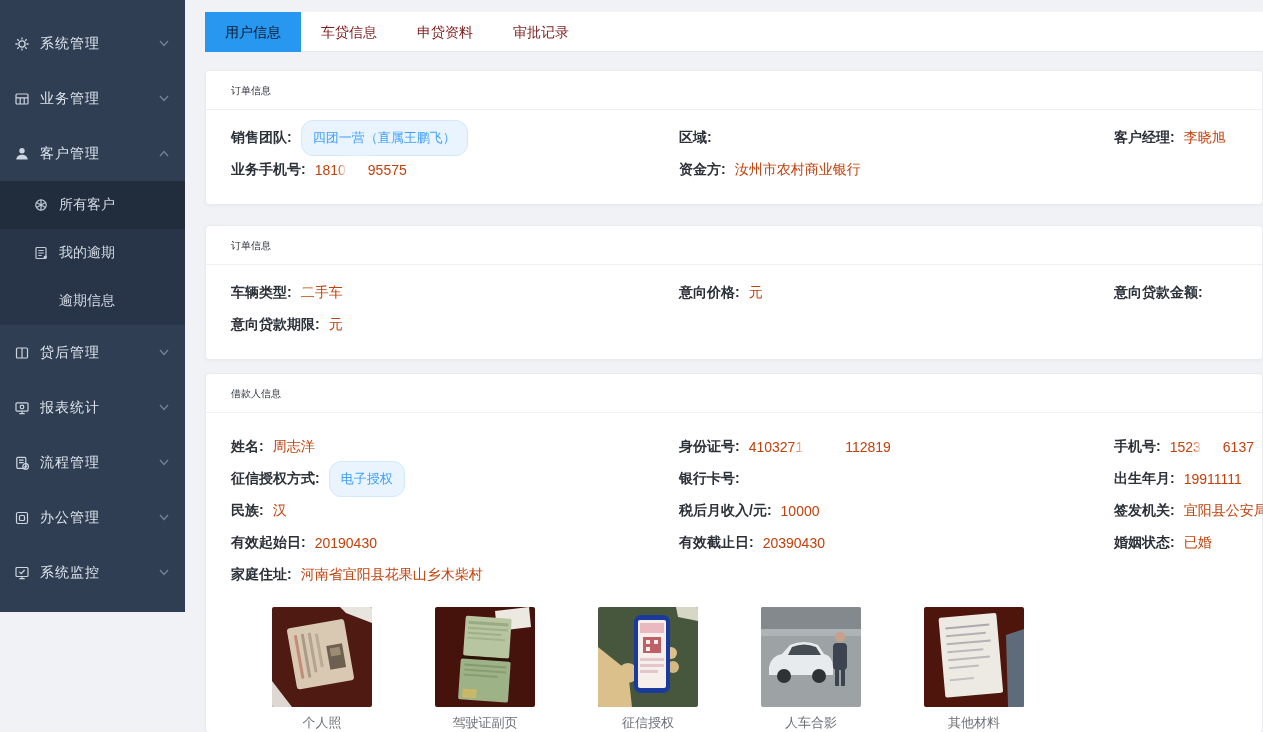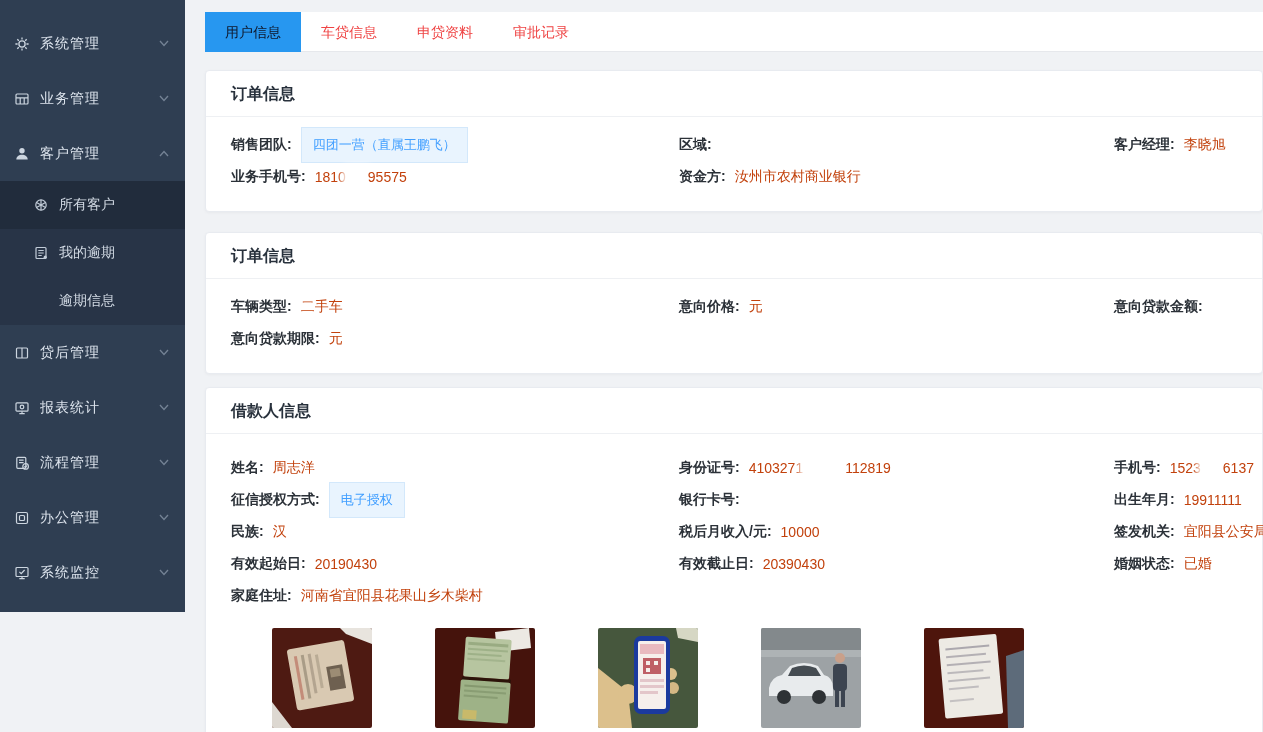--- a/index.html
+++ b/index.html
@@ -25,35 +25,35 @@
   .chev.up svg{transform:rotate(180deg)}
   .submenu{background:var(--sidebar-submenu-bg)}
   .sub-item{height:48px;display:flex;align-items:center;padding-left:33px;font-size:14px;color:#d2dae4;cursor:pointer}
   .sub-item .sicon{width:16px;height:16px;margin-right:10px;display:inline-flex;flex:none}
   .sub-item.active{background:var(--sidebar-submenu-active-bg)}
   .sub-item.noicon{padding-left:59px}
 
   
   .main{flex:1;padding:12px 0 0 20px;overflow:hidden}
   .tabbar{height:40px;background:#fff;display:flex;border-bottom:1px solid #e6e8ec}
-  .tab{height:40px;line-height:40px;padding:0 20px;font-size:14px;color:#ef4444;cursor:pointer;white-space:nowrap}
+  .tab{height:40px;line-height:40px;padding:0 20px;font-size:14px;color:#7f1d1d;cursor:pointer;white-space:nowrap}
   .tab.active{background:var(--accent);color:#0f172a}
 
   .card{background:#fff;border:1px solid #e8ebf0;border-radius:4px;box-shadow:0 1px 3px rgba(0,0,0,.04)}
   .card.c1{margin-top:18px}
   .card.c2{margin-top:20px}
   .card.c3{margin-top:13px;min-height:360px}
-  .card-title{padding:13px 25px 11px;font-size:16px;font-weight:bold;color:#28313c}
+  .card-title{padding:13px 25px 11px;font-size:10px;font-weight:normal;color:#28313c}
   .card-divider{height:1px;background:#eef0f3}
   .fields{display:grid;grid-template-columns:448px 435px 1fr;padding:12px 25px 18px}
   .card.c3 .fields{padding:18px 25px 0}
   .field{height:32px;display:flex;align-items:center;font-size:14px;white-space:nowrap;overflow:visible}
   .flabel{font-weight:bold;color:#2b3138;margin-right:9px}
   .fvalue{color:#c2410c}
-  .tag{background:var(--tag-bg);border:1px solid var(--tag-border);color:var(--tag-text);border-radius:0;padding:9px 11px;font-size:13px;line-height:16px}
+  .tag{background:var(--tag-bg);border:1px solid var(--tag-border);color:var(--tag-text);border-radius:12px;padding:9px 11px;font-size:13px;line-height:16px}
   .redact{display:inline-block;width:22px;height:17px;background:#fff;border-radius:2px;box-shadow:0 0 6px 4px rgba(255,255,255,.95);vertical-align:-4px}
   .redact.wide{width:42px}
 
   .photos{display:flex;gap:63px;margin:16px 0 0 66px}
   .photo{width:100px;margin:0}
   .photo svg{width:100px;height:100px;display:block;border-radius:2px;cursor:pointer}
   .photo figcaption{text-align:center;font-size:13px;color:#6b7076;margin-top:7px;white-space:nowrap}
 </style>
 </head>
 <body>

